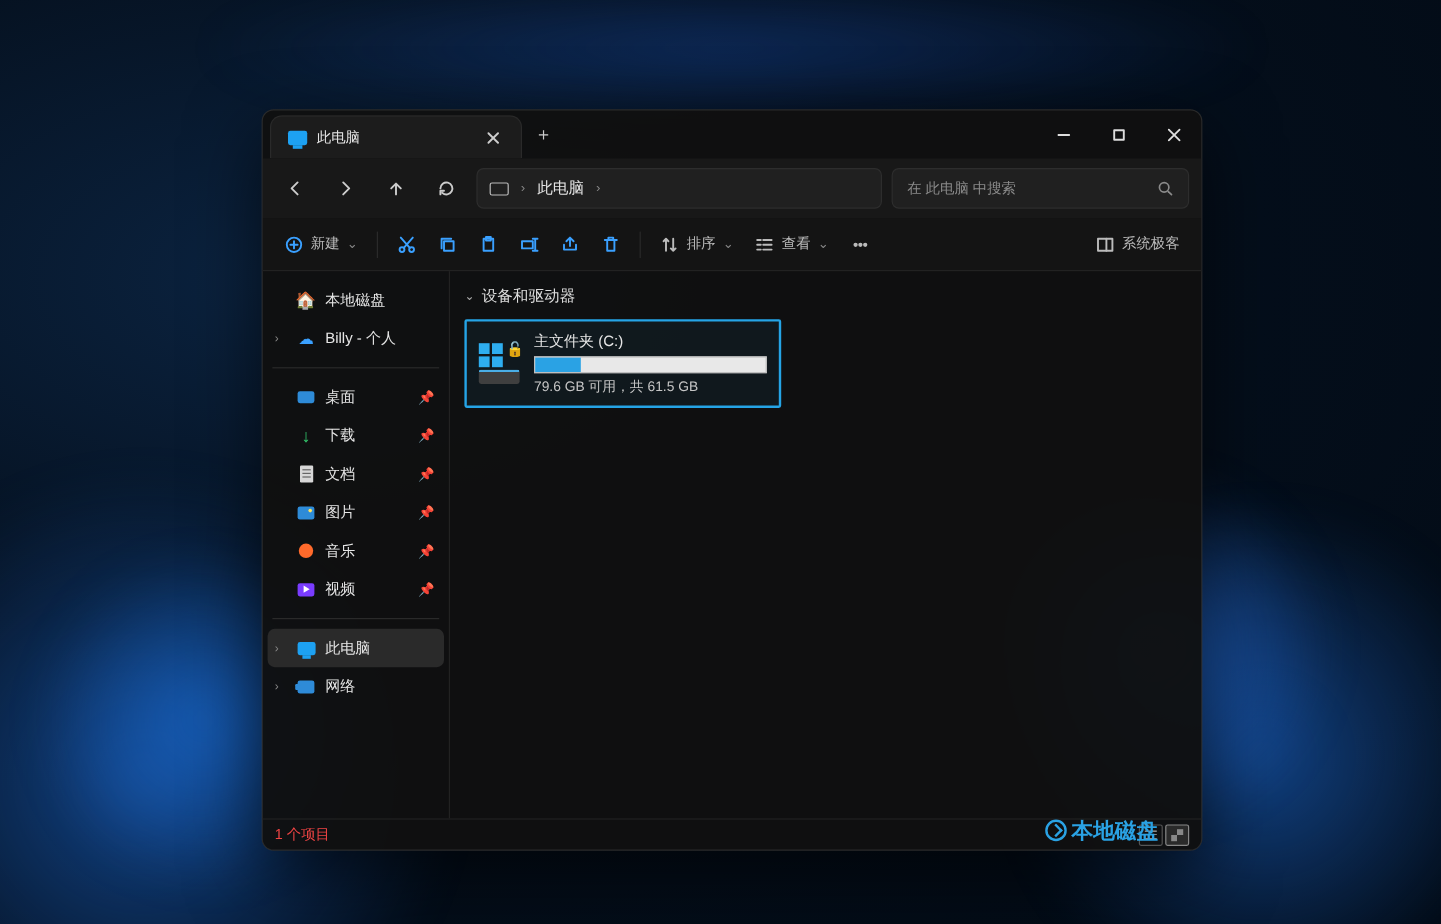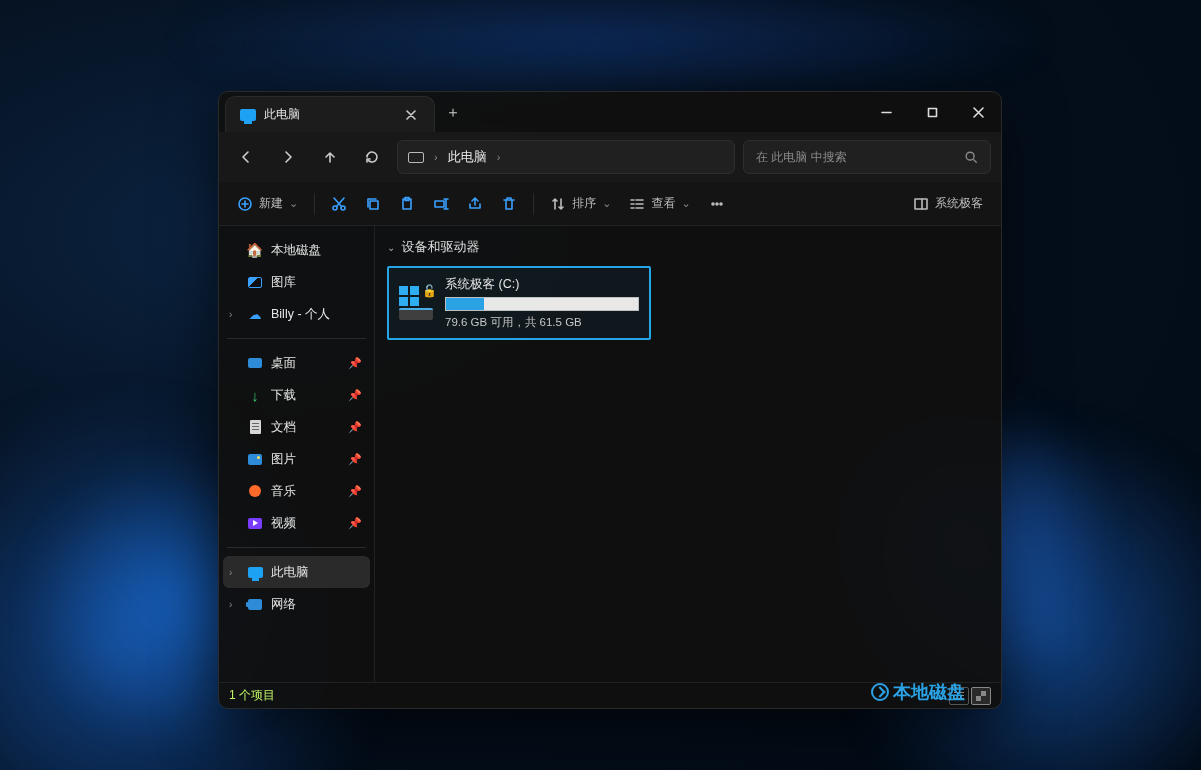--- a/index.html
+++ b/index.html
@@ -100,21 +100,21 @@
 .drive-icon .win { width: 20px; height: 20px; display: grid; grid-template-columns: 1fr 1fr; grid-template-rows: 1fr 1fr; gap: 2px; }
 .drive-icon .win span { background: #2eaef0; }
 .drive-icon .lock { position: absolute; right: -2px; top: -2px; font-size: 12px; color: #cfeaff; }
 .drive-icon .base { position: absolute; left: 0; bottom: 0; width: 34px; height: 12px; background: #3f3f3f; border-radius: 2px; border-top: 2px solid #4aaee6; }
 .drive-info { flex: 1; }
 .drive-name { font-size: 12.5px; margin-bottom: 4px; }
 .drive-bar { width: 100%; height: 14px; background: #e8e8e8; border: 1px solid #bfbfbf; position: relative; margin-bottom: 4px; }
 .drive-bar .fill { position: absolute; left: 0; top: 0; bottom: 0; background: #2aa2e4; }
 .drive-sub { font-size: 11.5px; color: #c6c6c6; }
 
-.statusbar { height: 26px; border-top: 1px solid #222; display: flex; align-items: center; padding: 0 10px; font-size: 12px; color: #bef264; }
+.statusbar { height: 26px; border-top: 1px solid #222; display: flex; align-items: center; padding: 0 10px; font-size: 12px; color: #ef4444; }
 .statusbar .sp { flex: 1; }
 .wm { position: absolute; right: 36px; bottom: 4px; color: #2aa2e4; font-weight: 600; font-size: 18px; display:flex; align-items:center; gap:4px; pointer-events:none;}
 .wm .ring { width: 18px; height: 18px; border: 2px solid #2aa2e4; border-radius: 50%; display:flex; align-items:center; justify-content:center;}
 .wm .ring::after{ content:""; width:6px;height:6px;border:2px solid #2aa2e4;border-left:none;border-bottom:none; transform:rotate(45deg);}
 .view-toggle { display: flex; gap: 2px; }
 .vt { width: 20px; height: 18px; border: 1px solid #555; border-radius: 2px; display:flex; align-items:center; justify-content:center;}
 .vt.sel { border-color: #888; background:#2a2a2a;}
 .vt .lines { width: 10px; height: 8px; background: repeating-linear-gradient(#888,#888 1px, transparent 1px, transparent 3px);}
 .vt .grid  { width: 10px; height: 10px; background: conic-gradient(#888 0 25%, transparent 0 50%, #888 0 75%, transparent 0);}
 svg { stroke: currentColor; fill: none; stroke-width: 1.6; stroke-linecap: round; stroke-linejoin: round; }
@@ -296,26 +296,20 @@
     </div>
   </div>
 
   <div class="body">
     <div class="sidebar">
       <div class="sb-item">
           <span class="sb-ico ico-home">🏠</span>
           <span>本地磁盘</span>
         </div>
       <div class="sb-item">
-          <span class="sb-ico">
-            <span class="ico-gallery"></span>
-          </span>
-          <span>图库</span>
-        </div>
-      <div class="sb-item">
           <span class="exp">›</span>
           <span class="sb-ico ico-cloud">☁</span>
           <span>Billy - 个人</span>
         </div>
       <div class="sb-sep"></div>
       <div class="sb-item">
           <span class="sb-ico">
             <span class="ico-desktop"></span>
           </span>
           <span>桌面</span>
@@ -381,21 +375,21 @@
           <div class="win">
               <span></span>
               <span></span>
               <span></span>
               <span></span>
             </div>
           <span class="lock">🔓</span>
           <div class="base"></div>
         </div>
         <div class="drive-info">
-          <div class="drive-name">系统极客 (C:)</div>
+          <div class="drive-name">主文件夹 (C:)</div>
           <div class="drive-bar">
               <div class="fill" id="drive-fill" style="width: 20%;"></div>
             </div>
           <div class="drive-sub">79.6 GB 可用，共 61.5 GB</div>
         </div>
       </div>
     </div>
   </div>
 
   <div class="statusbar">

